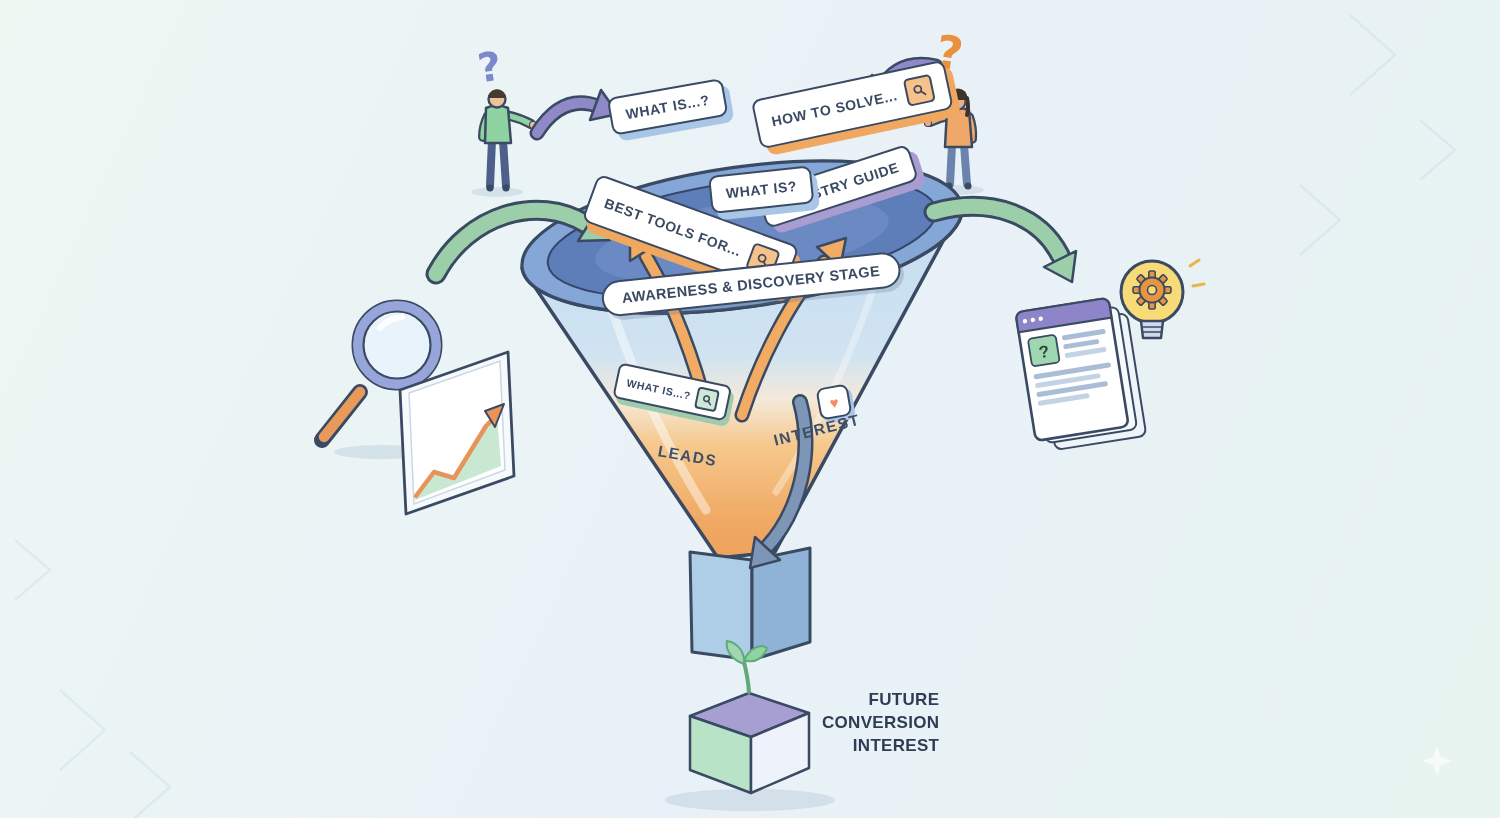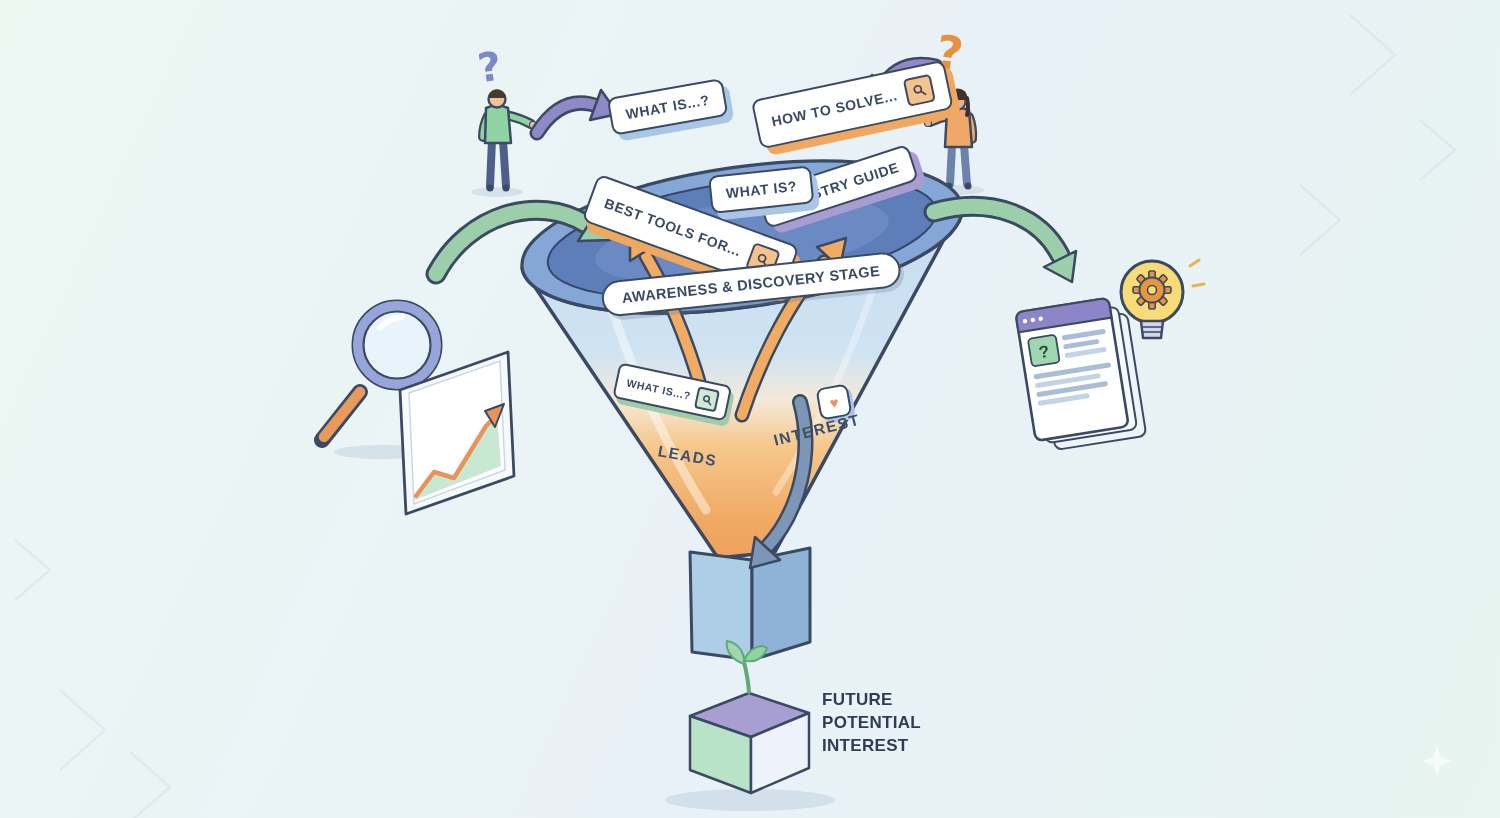--- a/index.html
+++ b/index.html
@@ -38,21 +38,21 @@
     color:#3f4f6a;transform-origin:left center;white-space:nowrap;
   }
   .heart-box{
     position:absolute;width:28px;height:28px;background:#fff;
     border:2.5px solid #3a4a63;border-radius:8px;display:flex;align-items:center;
     justify-content:center;font-size:15px;color:#ef8f63;
     box-shadow:3px 4px 0 0 #a9c6e6;transform-origin:center;
   }
   .caption{
     position:absolute;left:822px;top:688px;font-weight:700;font-size:17px;
-    color:#2e3d55;letter-spacing:.3px;line-height:23px;white-space:nowrap;
+    color:#2e3d55;letter-spacing:.3px;line-height:23px;white-space:nowrap;text-align:right;
   }
   .qmark{
     position:absolute;font-family:"DejaVu Sans",sans-serif;font-weight:700;
     transform-origin:center;
   }
   .qmark.left{left:478px;top:44px;font-size:40px;color:#7d88cc;transform:rotate(-8deg);}
   .qmark.right{left:936px;top:26px;font-size:46px;color:#e8913f;transform:rotate(8deg);}
 </style>
 </head>
 <body>
@@ -287,17 +287,17 @@
   </div>
 
   <div class="heart-box" style="left:818px;top:386px;transform:rotate(-10deg);z-index:6;">♥</div>
 
   <div class="funnel-label" style="left:658px;top:442px;transform:rotate(10deg);z-index:6;">LEADS</div>
 
   <div class="funnel-label" style="left:774px;top:432px;transform:rotate(-14deg);z-index:6;">INTEREST</div>
 
   <div class="caption">
     <div>FUTURE</div>
-    <div>POTENTIAL</div>
+    <div>CONVERSION</div>
     <div>INTEREST</div>
   </div>
 
 </div>
 
 </body></html>

